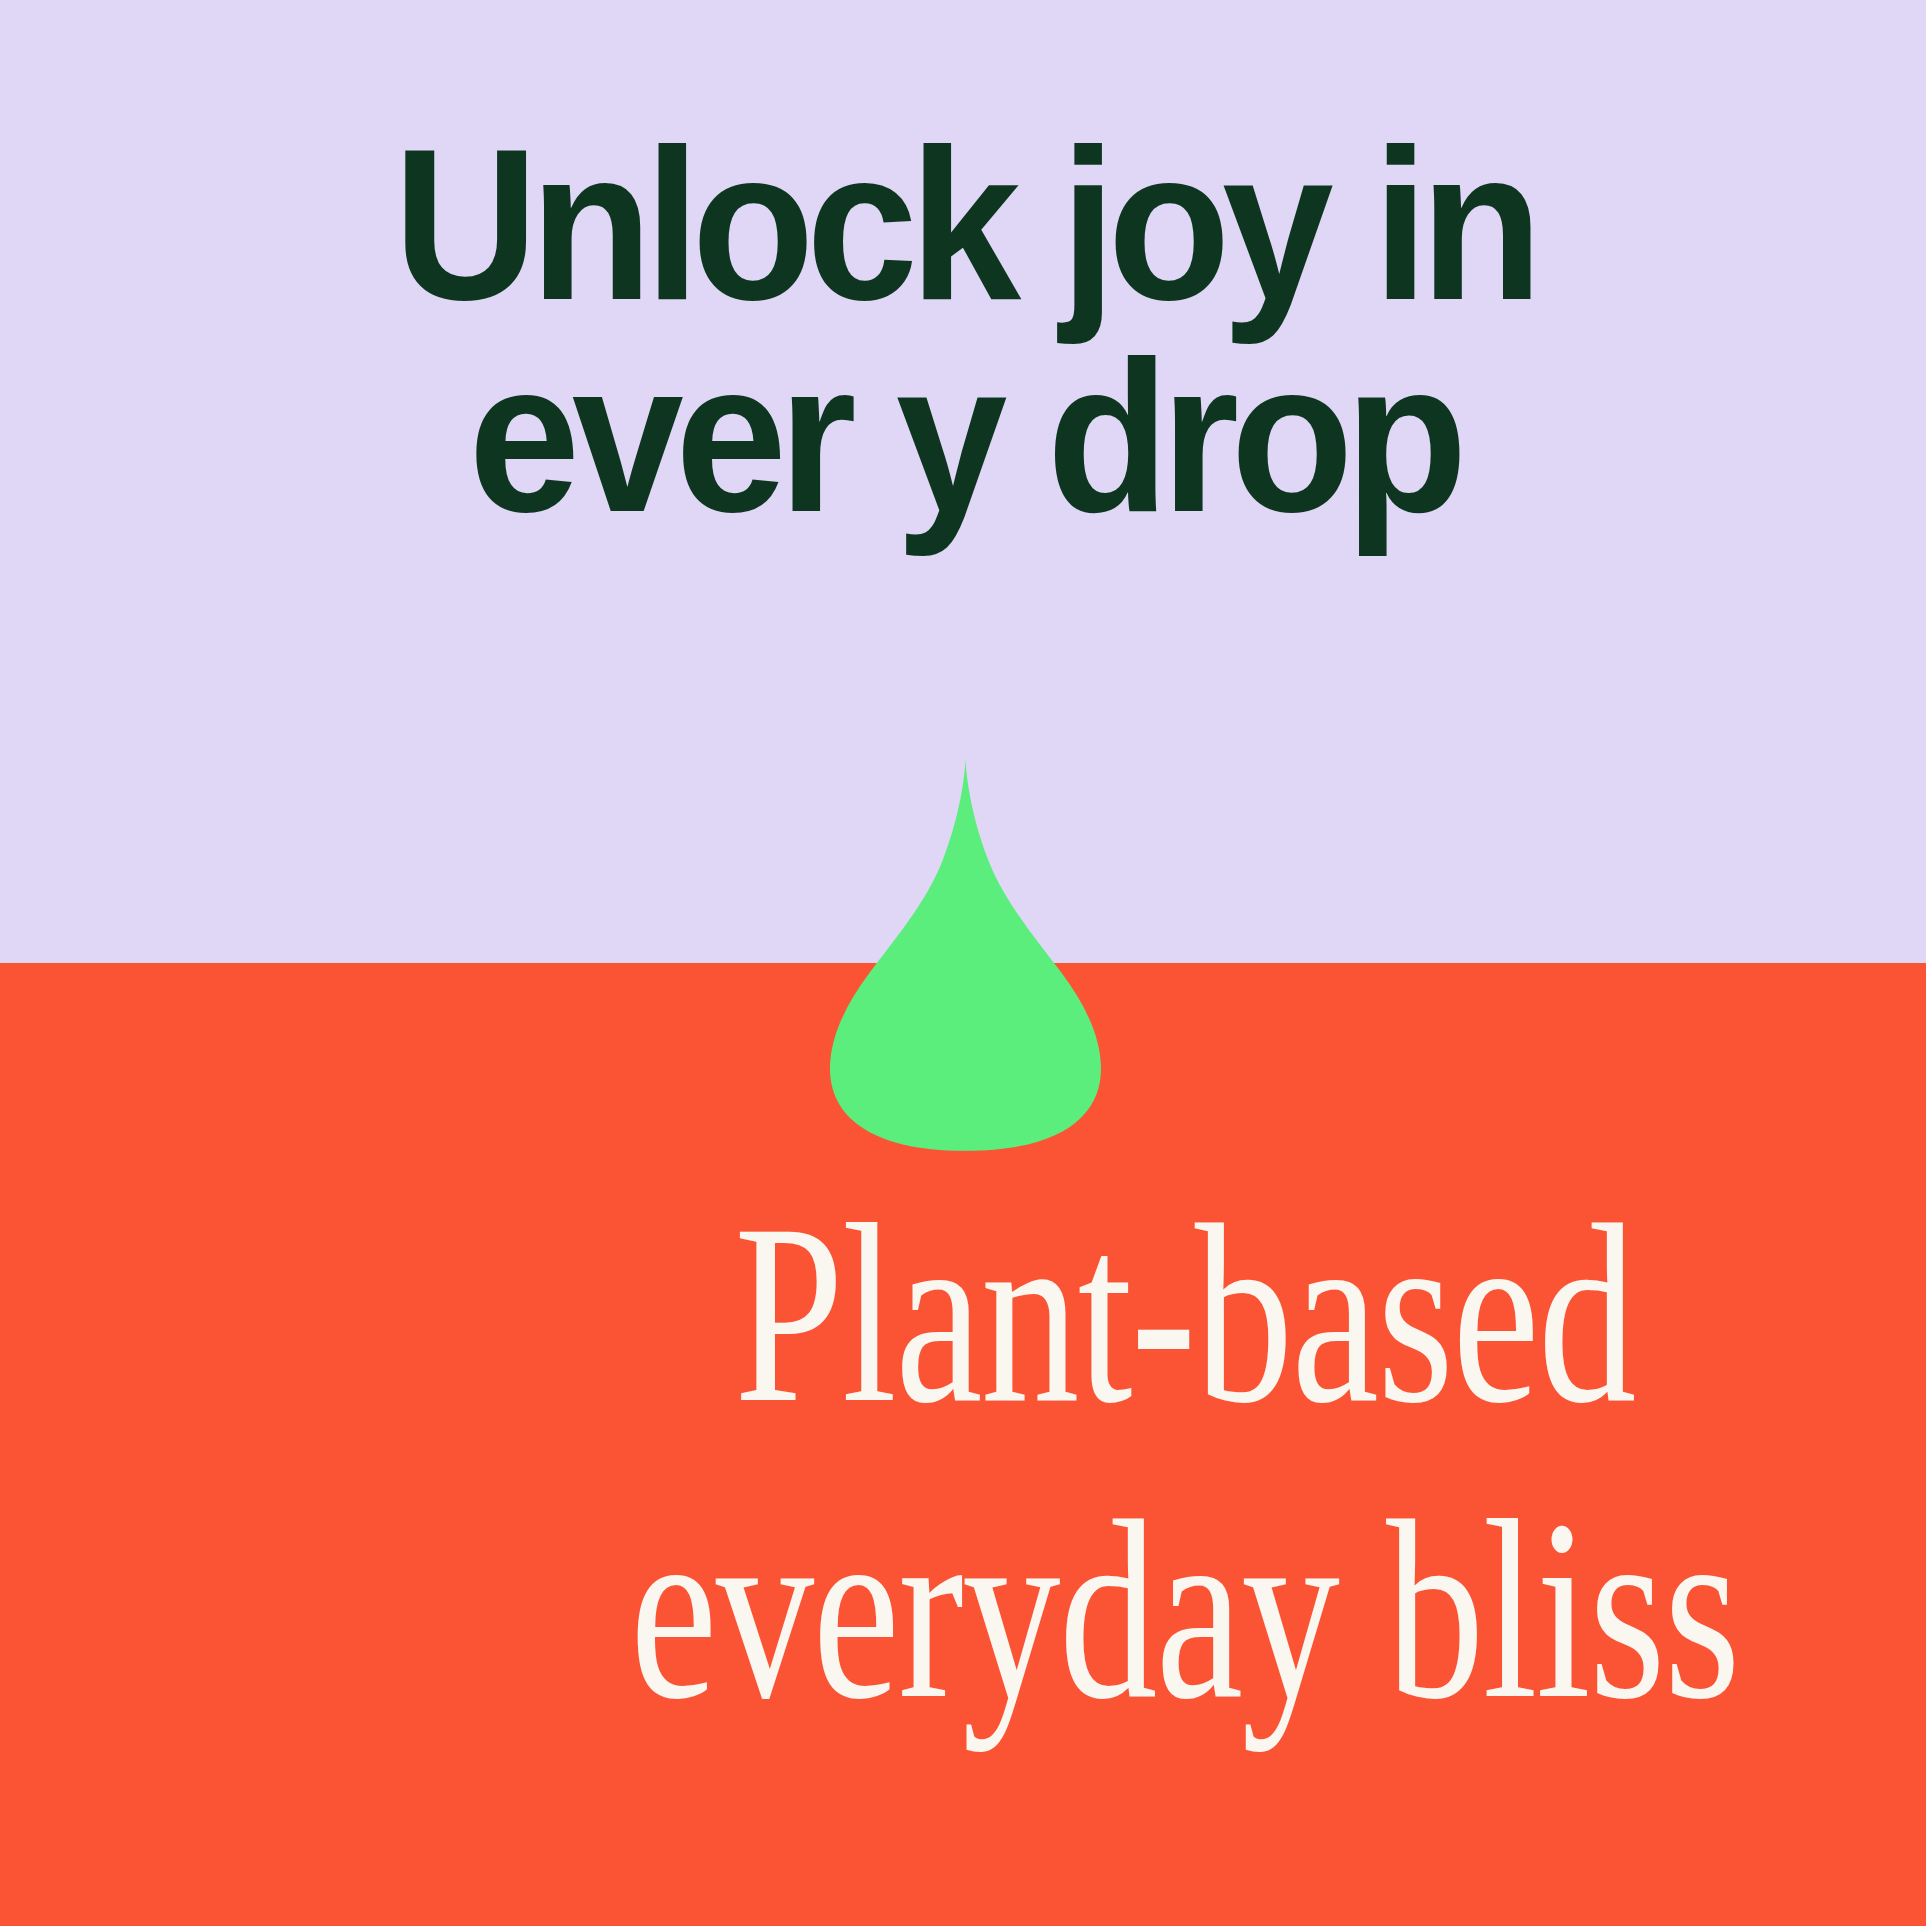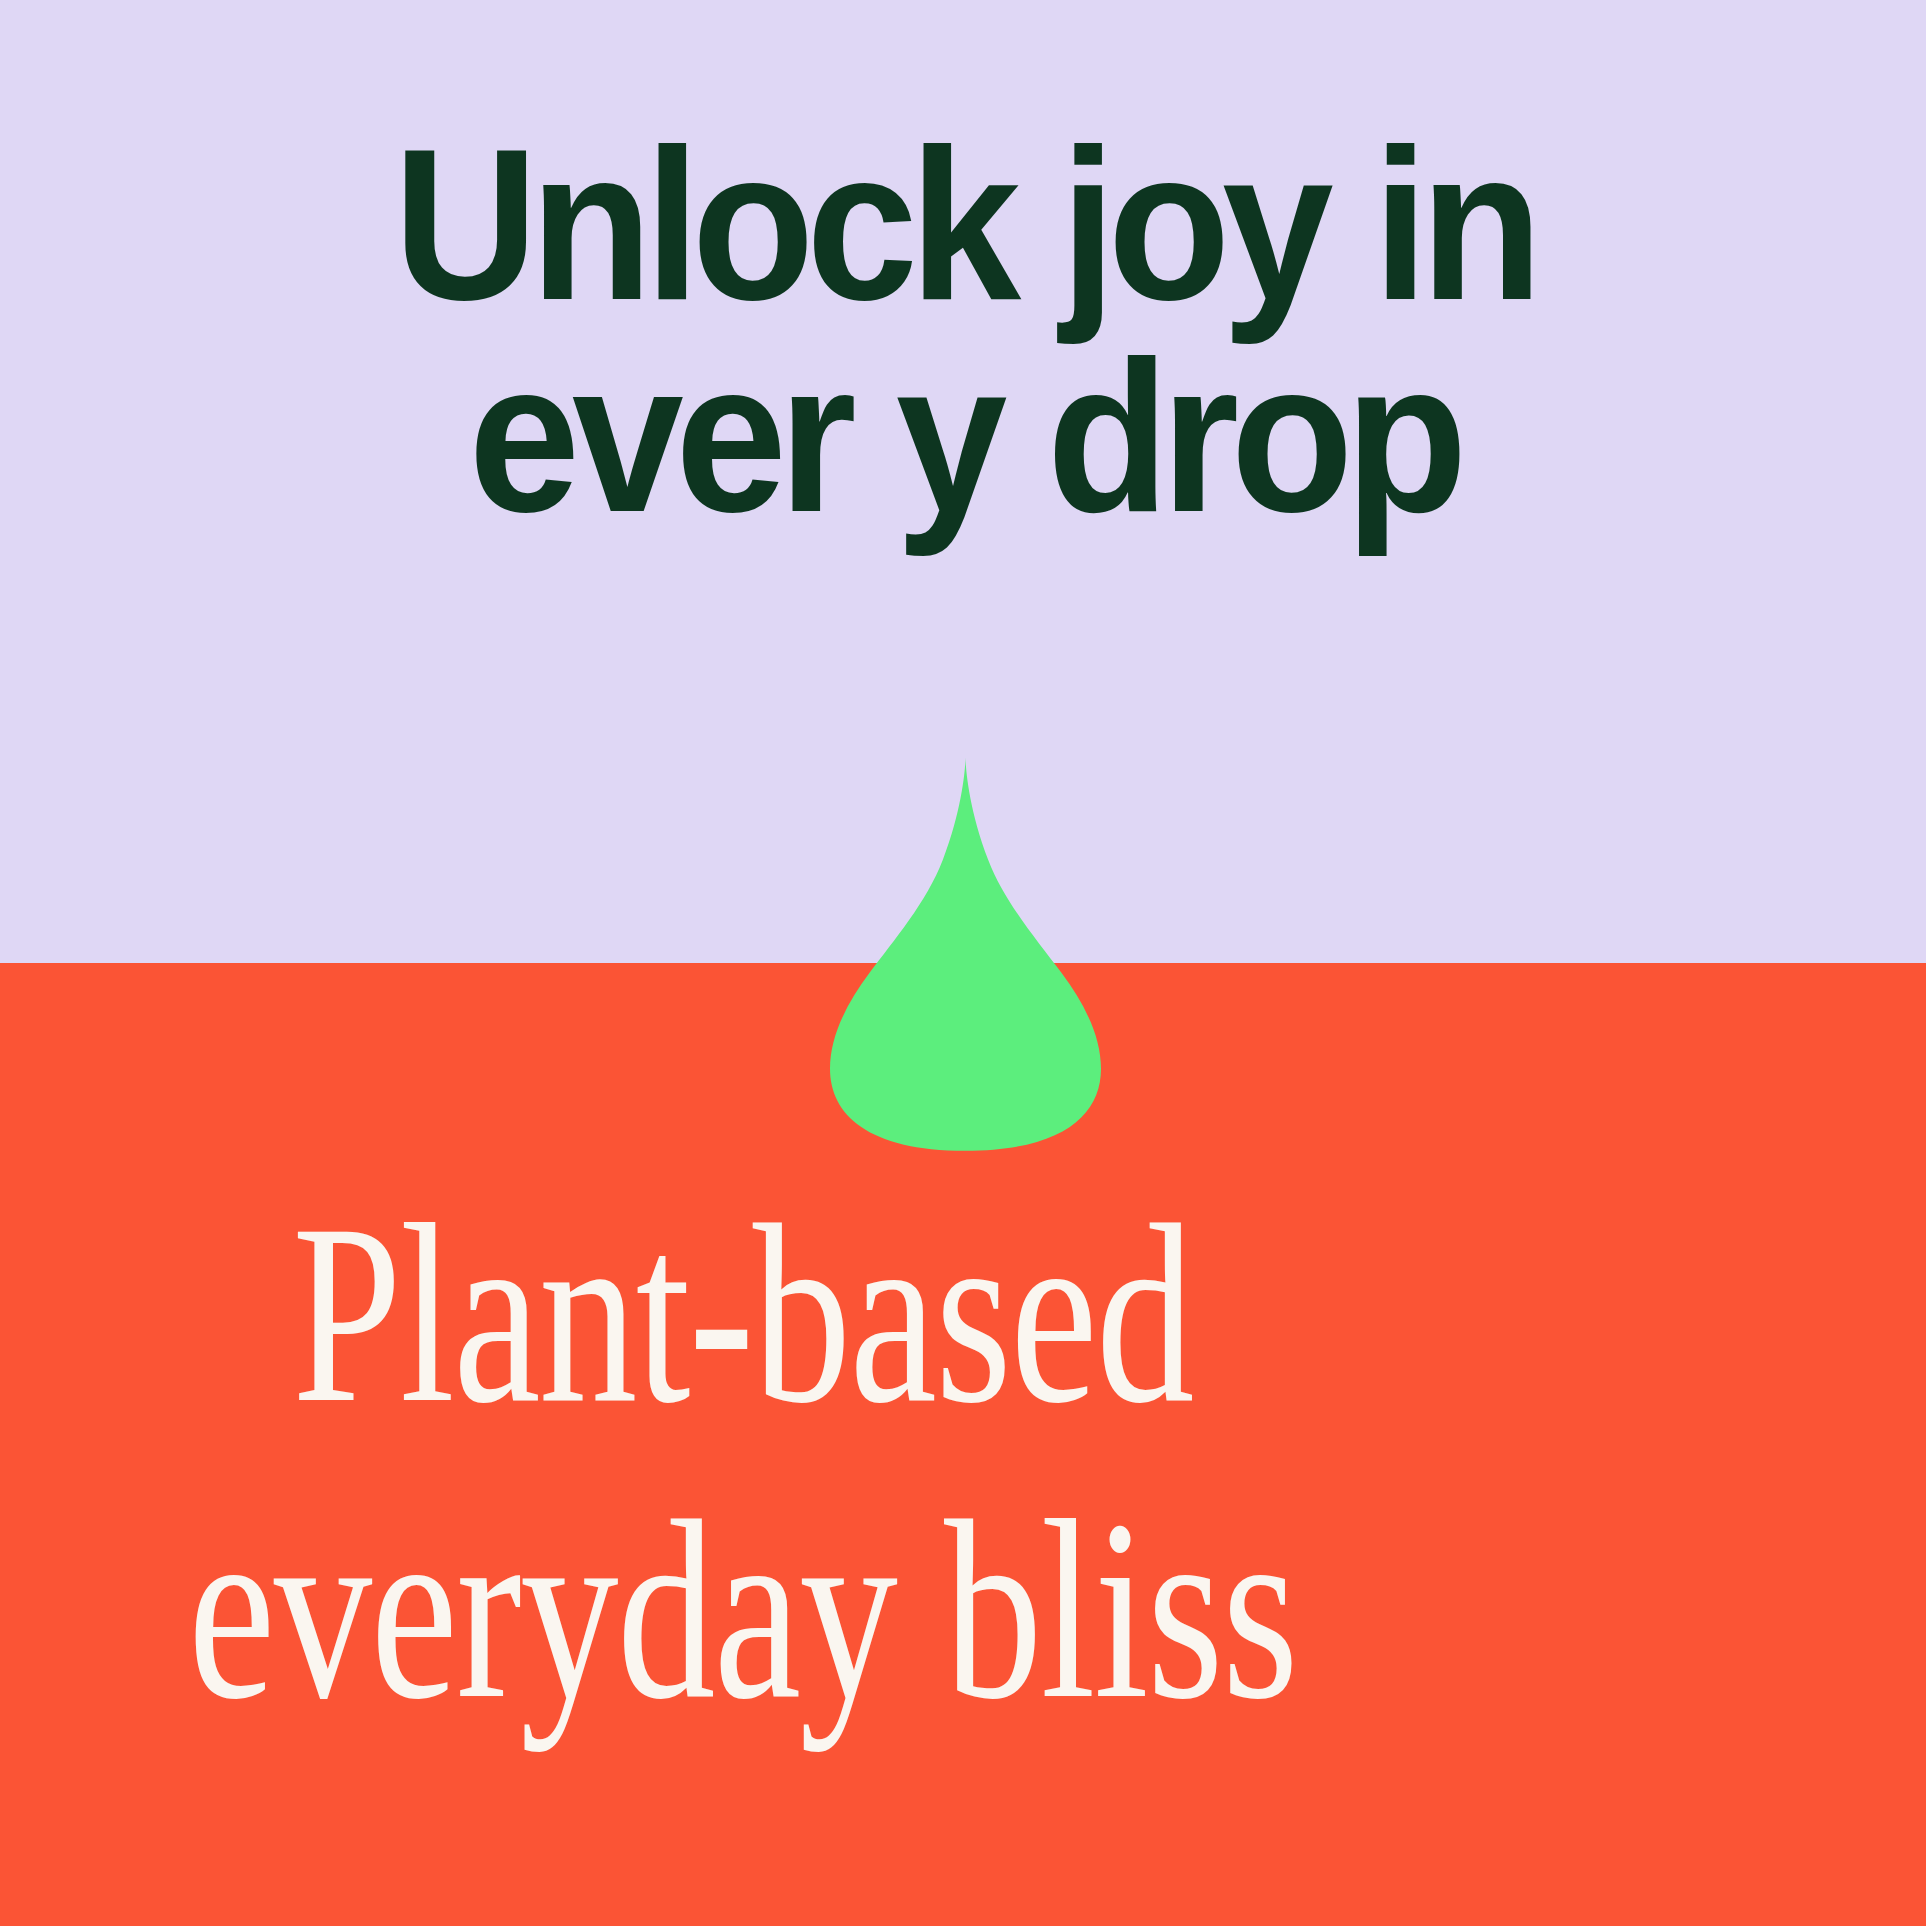--- a/index.html
+++ b/index.html
@@ -68,21 +68,21 @@
   
   .subhead-block {
     position: absolute;
     top: 963px;
     left: 0;
     width: 100%;
     height: 963px;
     display: flex;
     flex-direction: column;
     justify-content: flex-start;
-    align-items: flex-start;
+    align-items: flex-end;
     padding-top: 203px;
     box-sizing: border-box;
     pointer-events: none;
   }
   .subhead {
     width: 1485px;
     text-align: center;
     color: #FAF6F0;
     font-family: "Liberation Serif", serif;
     font-weight: 400;

